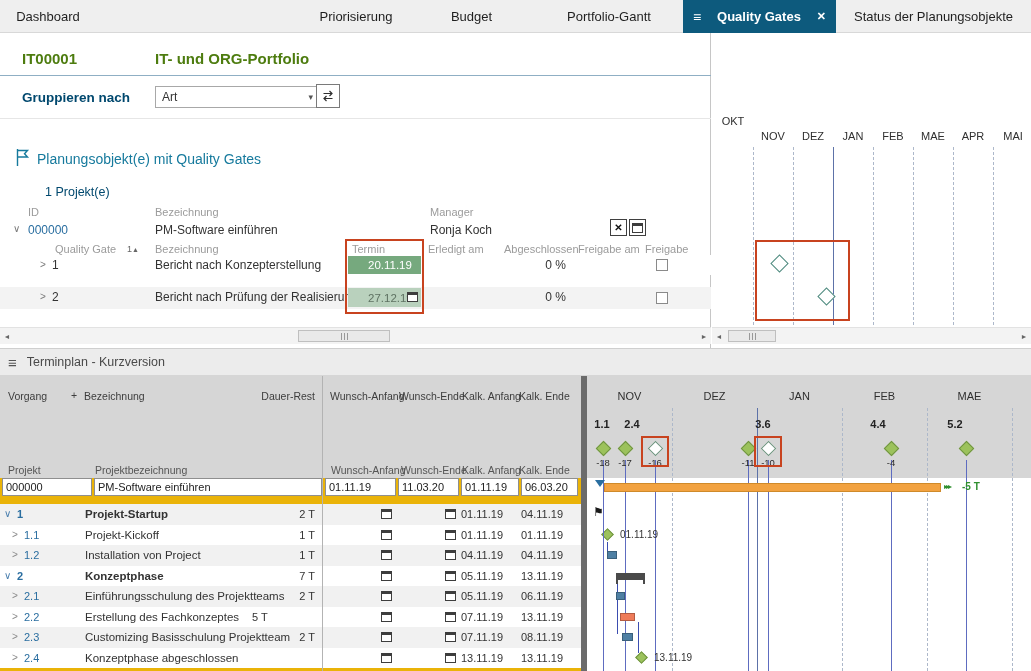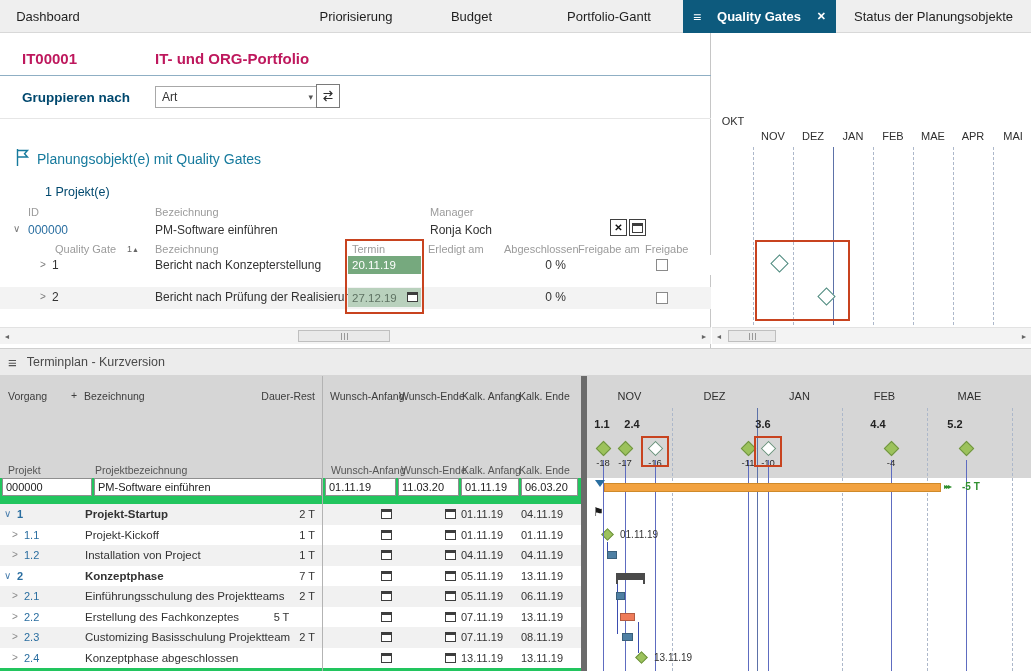--- a/index.html
+++ b/index.html
@@ -10,34 +10,34 @@
 .nav{position:absolute;left:0;top:0;width:1031px;height:33px;background:#efefef;border-bottom:1px solid #d8d8d8}
 .tab{position:absolute;top:0;height:33px;display:flex;align-items:center;justify-content:center;font-size:13px;color:#1f1f1f;cursor:pointer}
 .tab.active{background:#0d5a7d;color:#fff;font-weight:700;justify-content:space-between;padding:0 10px}
 .tab .burger{font-size:14px;font-weight:400}
 .tab .close{font-size:11px;font-weight:700}
 
 .panel-tl{position:absolute;left:0;top:33px;width:711px;height:315px;background:#fff;border-right:1px solid #c6c6c6}
 .panel-tr{position:absolute;left:712px;top:33px;width:319px;height:315px;background:#fff}
 .hr{position:absolute;left:0;width:711px;border-top:1px solid #8fafc4}
 .hr2{position:absolute;left:0;width:711px;border-top:1px solid #e6e6e6}
-.f15{font-size:15px;font-weight:700;color:#be185d}
+.f15{font-size:15px;font-weight:700;color:#4d7c0f}
 .fgrp{font-size:13.5px;font-weight:700;color:#00486e}
 .sec{font-size:14px;color:#167a9d}
 .cnt{font-size:12.5px;color:#00486e}
 .hdr{font-size:11px;color:#9b9b9b}
 .c12{font-size:12px;color:#333}
 .blue{color:#2a6ea0}
 .chev{font-size:10px;color:#7a7a7a}
 .combo{position:absolute;width:165px;height:22px;border:1px solid #a8a8a8;background:#fff;font-size:12px;color:#333;display:flex;align-items:center;justify-content:space-between;padding:0 6px;cursor:pointer}
 .combo .ca{font-size:9px;color:#555}
 .icon-btn{position:absolute;width:24px;height:24px;border:1px solid #7a7a7a;background:#fff;display:flex;align-items:center;justify-content:center;cursor:pointer}
 .mini-btn{position:absolute;width:17px;height:17px;border:1px solid #3f3f3f;background:#fff;font-size:10px;font-weight:700;color:#111;display:flex;align-items:center;justify-content:center;cursor:pointer;padding:0}
 .gate-row{position:absolute;left:0;width:711px}
-.termin{position:absolute;left:348px;top:1px;width:73px;font-size:11.5px;display:flex;align-items:center;padding-left:4px}
+.termin{position:absolute;left:348px;top:1px;width:73px;font-size:11.5px;display:flex;align-items:center;padding-left:20px}
 .termin.dark{background:#76a97e;color:#fff;height:18px}
 .termin.light{background:#b9d1bd;color:#5e7262;height:19px}
 .cal{display:inline-block;width:11px;height:10px;border:1px solid #3d3d3d;background:#fff;position:relative}
 .cal::before{content:"";position:absolute;left:0;right:0;top:0;height:2px;background:#3d3d3d}
 .checkbox{position:absolute;width:12px;height:12px;border:1px solid #8a8a8a;background:#fff;cursor:pointer}
 .hl{position:absolute;border:2px solid #c8431f;pointer-events:none;z-index:30}
 
 .sb{position:absolute;height:17px;background:#f3f3f3;border-top:1px solid #e2e2e2}
 .sb-btn{position:absolute;top:1px;width:14px;height:15px;font-size:7px;color:#666;display:flex;align-items:center;justify-content:center;cursor:pointer}
 .sb-thumb{position:absolute;top:2px;height:12px;background:#e9e9e9;border:1px solid #bfbfbf;display:flex;align-items:center;justify-content:center;gap:2px;cursor:pointer}
@@ -50,21 +50,21 @@
 .dia{position:absolute;width:11px;height:11px;transform:rotate(45deg)}
 .dia.dfill{background:#9cc25c;border:1px solid #6f9340}
 .dia.dopen{background:#fff;border:1.5px solid #6f957f}
 .dia.small{width:9px;height:9px}
 .dia.teal{width:13px;height:13px;border:1.6px solid #4d8a7e;background:#fff}
 
 .tp-bar{position:absolute;left:0;top:348px;width:1031px;height:28px;background:#ececec;border-top:1px solid #cfcfcf;border-bottom:1px solid #d6d6d6;display:flex;align-items:center}
 .tp-bar .burger2{font-size:15px;color:#555;margin-left:8px}
 .tp-title{font-size:12.5px;color:#4a4a4a;margin-left:10px}
 
-.panel-bl{position:absolute;left:0;top:376px;width:581px;height:295px;background:#22c55e;overflow:hidden}
+.panel-bl{position:absolute;left:0;top:376px;width:581px;height:295px;background:#eab308;overflow:hidden}
 .bl-head{position:absolute;left:0;top:0;width:581px;height:102px;background:#d6d6d6}
 .bh{font-size:10.5px;color:#3d3d3d}
 .bh2{font-size:10.5px;color:#555}
 .cellbox{position:absolute;top:102px;height:18px;background:#fff;border:1px solid #8f8f8f;font-size:11px;color:#222;padding:2px 3px;white-space:nowrap;overflow:hidden}
 .task-row{position:absolute;left:0;width:581px;height:20.5px}
 .tname{font-size:11.5px;color:#333}
 .dsmall{font-size:11px;color:#333}
 .vline{position:absolute;top:0;height:295px;width:1px;background:#b3b3b3;z-index:6}
 .splitter{position:absolute;left:581px;top:376px;width:6px;height:295px;background:#6b6b6b;cursor:col-resize}
 .panel-bg{position:absolute;left:587px;top:376px;width:444px;height:295px;background:#fff;overflow:hidden}
@@ -304,21 +304,21 @@
           <span class="t dsmall" style="left: 240px; top: 4px; width: 75px; text-align: right;">2 T</span>
           <span class="cal" style="position: absolute; left: 381px; top: 5px;"></span>
           <span class="cal" style="position: absolute; left: 445px; top: 5px;"></span>
           <span class="t dsmall" style="left: 461px; top: 4px;">05.11.19</span>
           <span class="t dsmall" style="left: 521px; top: 4px;">06.11.19</span>
         </div>
         <div class="task-row" style="top: 230.5px; background: rgb(255, 255, 255);">
           <span class="t" style="left: 12px; top: 4px; font-size: 10px; color: rgb(138, 138, 138);">&gt;</span>
           <span class="t dsmall" style="left: 24px; top: 4px; color: rgb(42, 110, 160);">2.2</span>
           <span class="t tname" style="left: 85px; top: 4px;">Erstellung des Fachkonzeptes</span>
-          <span class="t dsmall" style="left: 244px; top: 4px; width: 75px; text-align: center;">5 T</span>
+          <span class="t dsmall" style="left: 252px; top: 4px; width: 75px; text-align: left;">5 T</span>
           <span class="cal" style="position: absolute; left: 381px; top: 5px;"></span>
           <span class="cal" style="position: absolute; left: 445px; top: 5px;"></span>
           <span class="t dsmall" style="left: 461px; top: 4px;">07.11.19</span>
           <span class="t dsmall" style="left: 521px; top: 4px;">13.11.19</span>
         </div>
         <div class="task-row" style="top: 251px; background: rgb(241, 241, 241);">
           <span class="t" style="left: 12px; top: 4px; font-size: 10px; color: rgb(138, 138, 138);">&gt;</span>
           <span class="t dsmall" style="left: 24px; top: 4px; color: rgb(42, 110, 160);">2.3</span>
           <span class="t tname" style="left: 85px; top: 4px;">Customizing Basisschulung Projektteam</span>
           <span class="t dsmall" style="left: 240px; top: 4px; width: 75px; text-align: right;">2 T</span>

